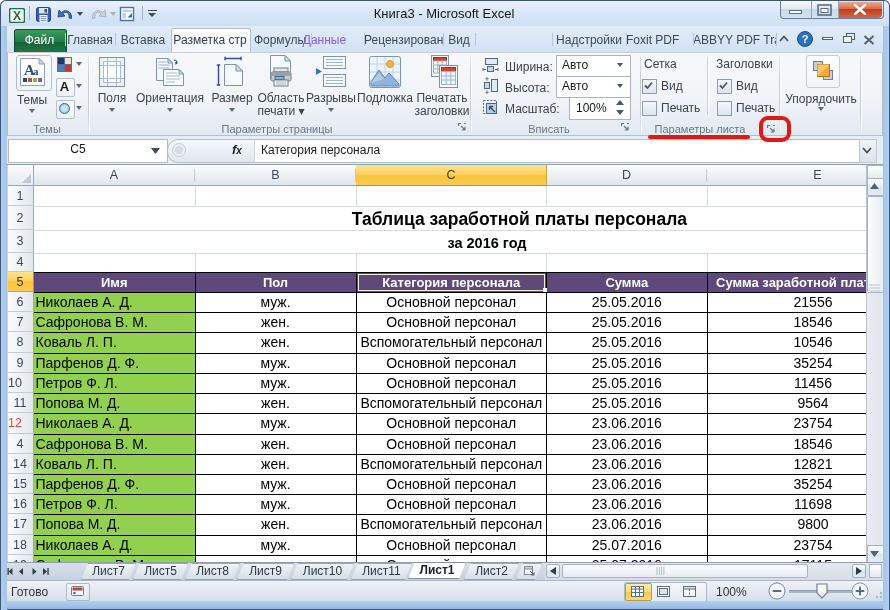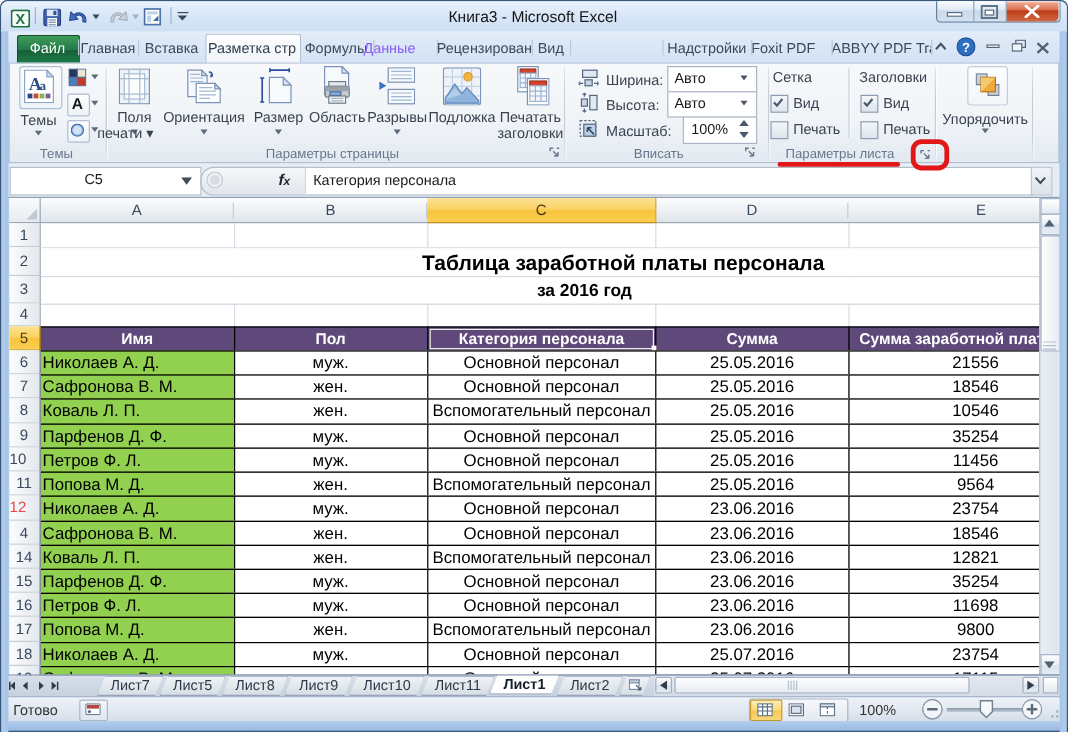--- a/index.html
+++ b/index.html
@@ -148,21 +148,21 @@
     <circle cx="5.5" cy="5.5" r="3.2" fill="#cfe2f6"></circle>
   </svg>
 <div class="dda" style="left:76px;top:106px"></div>
 <div class="abs" style="left:112px;top:91px;width:400px;margin-left:-200px;text-align:center;font-size:12px;color:#3a4350;font-weight:normal;white-space:nowrap;">Поля</div>
 <div class="dda" style="left:108.5px;top:108px"></div>
 <div class="abs" style="left:170px;top:91px;width:400px;margin-left:-200px;text-align:center;font-size:12px;color:#3a4350;font-weight:normal;white-space:nowrap;">Ориентация</div>
 <div class="dda" style="left:166.5px;top:108px"></div>
 <div class="abs" style="left:232px;top:91px;width:400px;margin-left:-200px;text-align:center;font-size:12px;color:#3a4350;font-weight:normal;white-space:nowrap;">Размер</div>
 <div class="dda" style="left:228.5px;top:108px"></div>
 <div class="abs" style="left:281px;top:91px;width:400px;margin-left:-200px;text-align:center;font-size:12px;color:#3a4350;font-weight:normal;white-space:nowrap;">Область</div>
-<div class="abs" style="left:281px;top:104px;width:400px;margin-left:-200px;text-align:left;font-size:12px;color:#3a4350;font-weight:normal;white-space:nowrap;">печати&nbsp;▾</div>
+<div class="abs" style="left:281px;top:104px;width:400px;margin-left:-200px;text-align:center;font-size:12px;color:#3a4350;font-weight:normal;white-space:nowrap;">печати&nbsp;▾</div>
 <div class="abs" style="left:331px;top:91px;width:400px;margin-left:-200px;text-align:center;font-size:12px;color:#3a4350;font-weight:normal;white-space:nowrap;">Разрывы</div>
 <div class="dda" style="left:327.5px;top:108px"></div>
 <div class="abs" style="left:385px;top:91px;width:400px;margin-left:-200px;text-align:center;font-size:12px;color:#3a4350;font-weight:normal;white-space:nowrap;">Подложка</div>
 <div class="abs" style="left:442px;top:91px;width:400px;margin-left:-200px;text-align:center;font-size:12px;color:#3a4350;font-weight:normal;white-space:nowrap;">Печатать</div>
 <div class="abs" style="left:442px;top:104px;width:400px;margin-left:-200px;text-align:center;font-size:12px;color:#3a4350;font-weight:normal;white-space:nowrap;">заголовки</div>
 <svg class="abs" style="left:99px;top:57px" width="26" height="30" viewBox="0 0 26 30">
     <rect x="0.5" y="0.5" width="25" height="29" fill="#eef3f9" stroke="#7b93b6"></rect>
     <rect x="4.5" y="4.5" width="17" height="21" fill="#fcfdfe" stroke="#a8bcd4"></rect>
     <line x1="8.5" y1="1" x2="8.5" y2="29" stroke="#a8bcd4"></line>
     <line x1="17.5" y1="1" x2="17.5" y2="29" stroke="#a8bcd4"></line>

